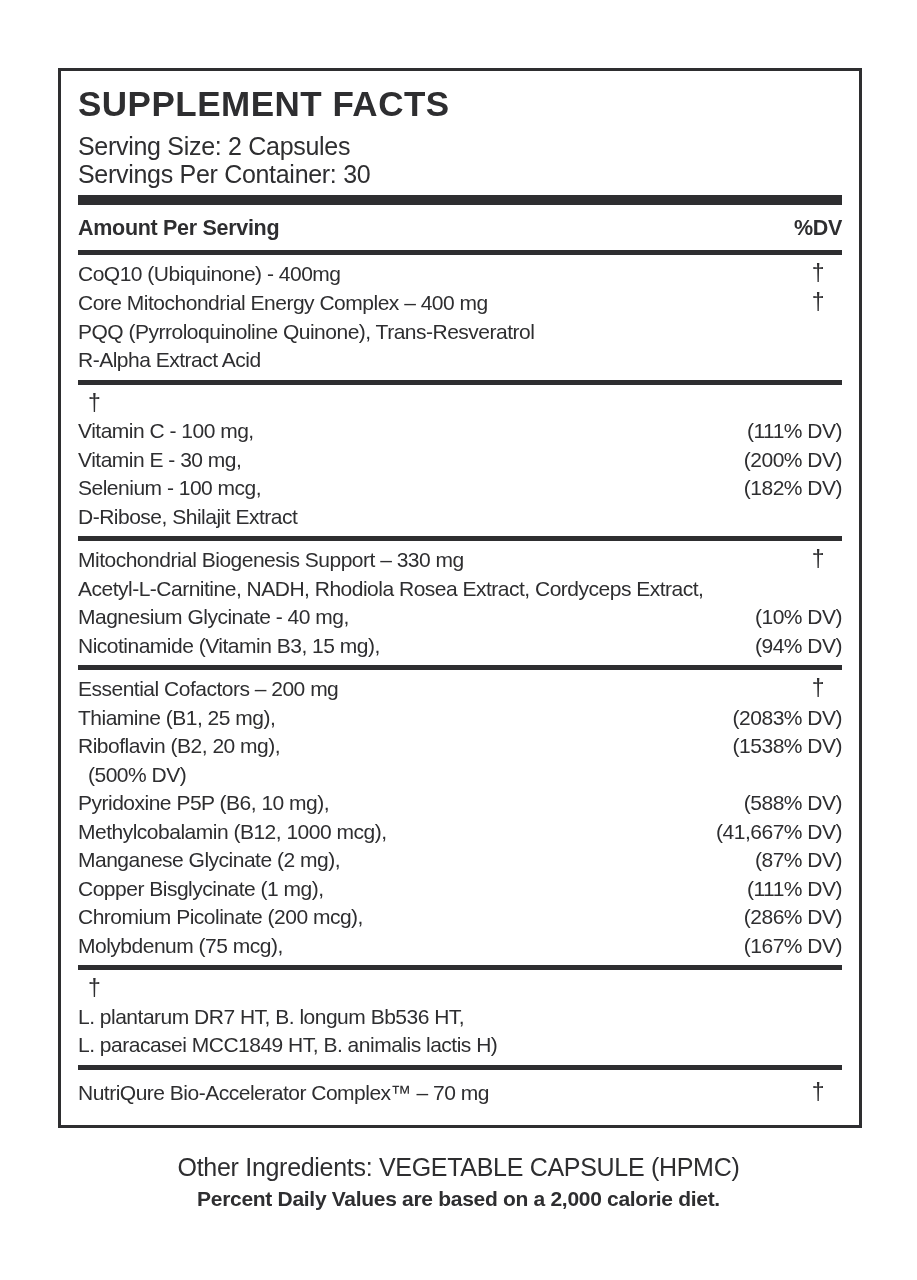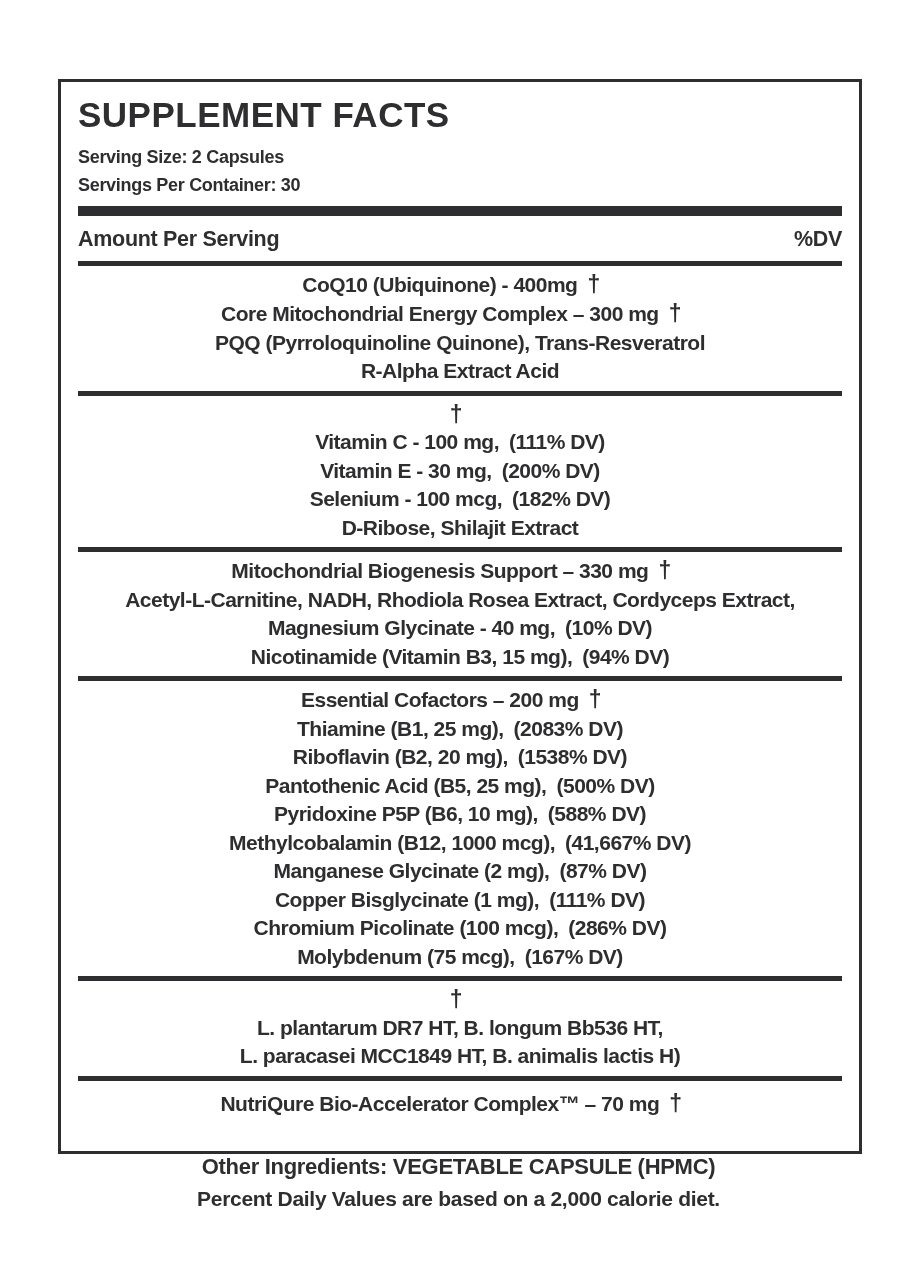--- a/index.html
+++ b/index.html
@@ -13,38 +13,38 @@
     width: 917px;
     height: 1280px;
     background: #ffffff;
     font-family: "Liberation Sans", sans-serif;
     color: #2e2e30;
     overflow: hidden;
   }
   .facts-box {
     position: absolute;
     left: 58px;
-    top: 79px;
+    top: 68px;
     width: 804px;
     box-sizing: border-box;
     border: 3px solid #2e2e30;
     background: #ffffff;
-    padding: 14px 17px 24px 17px;
+    padding: 14px 17px 9px 17px;
   }
   .title {
     font-size: 35px;
     font-weight: 800;
     letter-spacing: 0.5px;
     line-height: 1.1;
     margin: 0 0 8px 0;
     color: #2e2e30;
   }
   .serving-line {
-    font-size: 18px;
-    font-weight: 700;
+    font-size: 25px;
+    font-weight: 400;
     line-height: 28px;
     letter-spacing: -0.3px;
   }
   .bar-thick {
     height: 10px;
     background: #2e2e30;
     margin-top: 7px;
   }
   .header-row {
     display: flex;
@@ -60,24 +60,24 @@
     background: #2e2e30;
   }
   .section {
     padding: 4px 0 5px 0;
   }
   .section:last-child {
     padding: 8px 0 9px 0;
   }
   .row {
     display: flex;
-    justify-content: center;
+    justify-content: space-between;
     align-items: baseline;
     font-size: 21px;
-    font-weight: 700;
+    font-weight: 400;
     letter-spacing: -0.5px;
     line-height: 28.5px;
   }
   .row .name {
     white-space: nowrap;
   }
   .row .dv {
     white-space: nowrap;
     padding-left: 10px;
   }
@@ -86,22 +86,22 @@
     font-size: 23px;
   }
   .footer {
     position: absolute;
     top: 1150px;
     left: 0;
     width: 917px;
     text-align: center;
   }
   .footer-ingredients {
-    font-size: 22px;
-    font-weight: 700;
+    font-size: 25px;
+    font-weight: 400;
     letter-spacing: -0.3px;
     line-height: 34px;
   }
   .footer-note {
     font-size: 21px;
     font-weight: 700;
     letter-spacing: -0.3px;
     line-height: 30px;
   }
 </style>
@@ -127,21 +127,21 @@
 
     <div class="bar-med"></div>
 
     <div id="sections">
         <div class="section">
           <div class="row">
             <span class="name">CoQ10 (Ubiquinone) - 400mg</span>
             <span class="dv dagger">†</span>
           </div>
           <div class="row">
-            <span class="name">Core Mitochondrial Energy Complex – 300 mg</span>
+            <span class="name">Core Mitochondrial Energy Complex – 400 mg</span>
             <span class="dv dagger">†</span>
           </div>
           <div class="row">
             <span class="name">PQQ (Pyrroloquinoline Quinone), Trans-Resveratrol</span>
           </div>
           <div class="row">
             <span class="name">R-Alpha Extract Acid</span>
           </div>
         </div>
         <div class="divider"></div>
@@ -191,41 +191,40 @@
           </div>
           <div class="row">
             <span class="name">Thiamine (B1, 25 mg),</span>
             <span class="dv">(2083% DV)</span>
           </div>
           <div class="row">
             <span class="name">Riboflavin (B2, 20 mg),</span>
             <span class="dv">(1538% DV)</span>
           </div>
           <div class="row">
-            <span class="name">Pantothenic Acid (B5, 25 mg),</span>
             <span class="dv">(500% DV)</span>
           </div>
           <div class="row">
             <span class="name">Pyridoxine P5P (B6, 10 mg),</span>
             <span class="dv">(588% DV)</span>
           </div>
           <div class="row">
             <span class="name">Methylcobalamin (B12, 1000 mcg),</span>
             <span class="dv">(41,667% DV)</span>
           </div>
           <div class="row">
             <span class="name">Manganese Glycinate (2 mg),</span>
             <span class="dv">(87% DV)</span>
           </div>
           <div class="row">
             <span class="name">Copper Bisglycinate (1 mg),</span>
             <span class="dv">(111% DV)</span>
           </div>
           <div class="row">
-            <span class="name">Chromium Picolinate (100 mcg),</span>
+            <span class="name">Chromium Picolinate (200 mcg),</span>
             <span class="dv">(286% DV)</span>
           </div>
           <div class="row">
             <span class="name">Molybdenum (75 mcg),</span>
             <span class="dv">(167% DV)</span>
           </div>
         </div>
         <div class="divider"></div>
         <div class="section">
           <div class="row">

